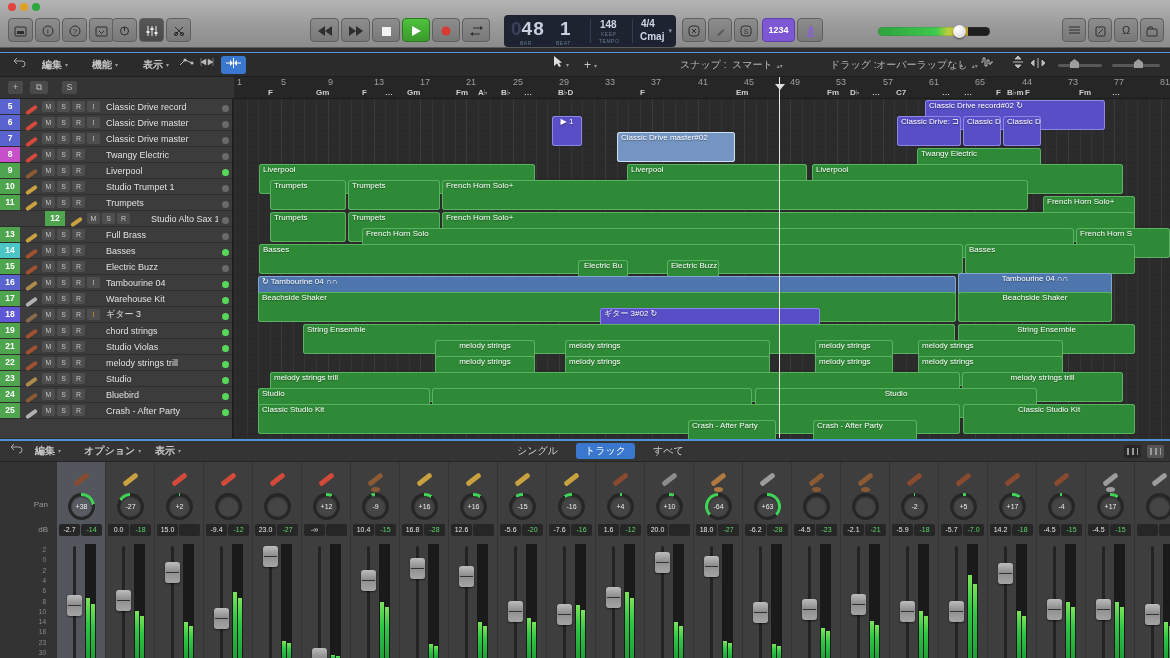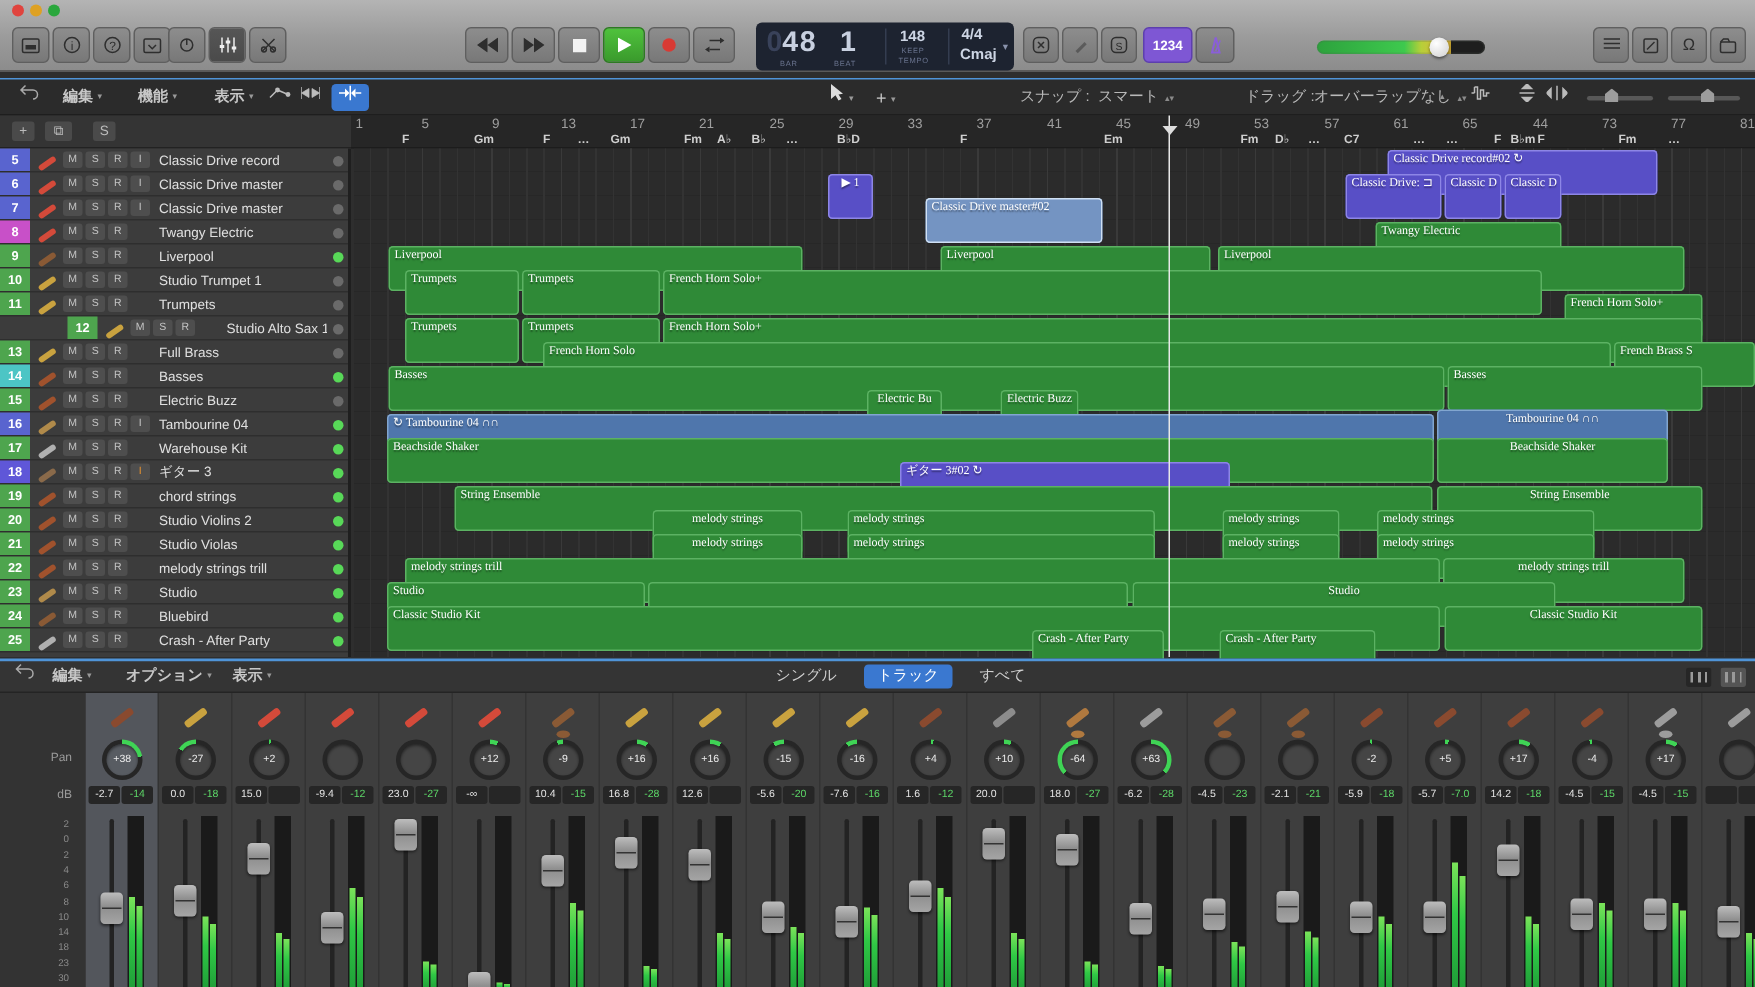--- a/index.html
+++ b/index.html
@@ -68,21 +68,21 @@
   .tname { flex:1; font-size:9px; color:#e0e0e0; white-space:nowrap; overflow:hidden; padding-left:4px; }
   .tdot { width:14px; flex:none; text-align:center; }
   .tdot i { display:inline-block; width:7px; height:7px; border-radius:50%; }
   
   #canvas { position:absolute; left:236px; top:99px; width:934px; height:339px; background:#2b2b2b;
     background-image:
       repeating-linear-gradient(90deg,#35353500 0px,#35353500 45.28px,#3a3a3a 45.28px,#3a3a3a 46.28px),
       repeating-linear-gradient(90deg,#31313100 0px,#31313100 10.57px,#333 10.57px,#333 11.57px),
       repeating-linear-gradient(#2b2b2b00 0px,#2b2b2b00 15px,#272727 15px,#272727 16px); }
   .region { position:absolute; height:30px; border-radius:3px; font-size:8px; line-height:12px;
-    color:#fff; white-space:nowrap; overflow:hidden; padding:0 4px; text-shadow:0 1px 1px #0006;font-family:Liberation Serif, serif; }
+    color:#fff; white-space:nowrap; overflow:hidden; padding:0 4px; text-shadow:0 1px 1px #0006; }
   .rg-green { background:#2f8a37; box-shadow:inset 0 0 0 1px #5cb263; }
   .rg-blue  { background:#4f76ac; box-shadow:inset 0 0 0 1px #82a6d0; }
   .rg-purple{ background:#584fc6; box-shadow:inset 0 0 0 1px #8d86e6; }
   .rg-slate { background:#7494c2; box-shadow:inset 0 0 0 1px #cfe0f4; }
   #playhead { position:absolute; top:77px; height:361px; width:1px; background:#e8e8e8; z-index:5; }
   #playhead:before { content:""; position:absolute; left:-4px; top:7px; border:5px solid transparent;
     border-top:6px solid #dedede; }
   
   #mixer { position:absolute; left:0; top:439px; width:1170px; height:219px;
     background:#333; border-top:2px solid #4f94d8; }
@@ -486,30 +486,20 @@
         <span class="tnum" style="background: rgb(78, 165, 78);">19</span>
         <span class="tico"><i style="background: rgb(160, 82, 45);"></i></span>
         <span class="msr">M</span>
         <span class="msr">S</span>
         <span class="msr">R</span>
         <span class="msr blank"></span>
         <span class="tname">chord strings</span>
         <span class="tdot"><i style="background: rgb(88, 216, 88);"></i></span>
       </div>
       <div class="trow">
-        <span class="tnum" style="background: rgb(78, 165, 78);">20</span>
-        <span class="tico"><i style="background: rgb(160, 82, 45);"></i></span>
-        <span class="msr">M</span>
-        <span class="msr">S</span>
-        <span class="msr">R</span>
-        <span class="msr blank"></span>
-        <span class="tname">Studio Violins 2</span>
-        <span class="tdot"><i style="background: rgb(88, 216, 88);"></i></span>
-      </div>
-      <div class="trow">
         <span class="tnum" style="background: rgb(78, 165, 78);">21</span>
         <span class="tico"><i style="background: rgb(160, 82, 45);"></i></span>
         <span class="msr">M</span>
         <span class="msr">S</span>
         <span class="msr">R</span>
         <span class="msr blank"></span>
         <span class="tname">Studio Violas</span>
         <span class="tdot"><i style="background: rgb(88, 216, 88);"></i></span>
       </div>
       <div class="trow">
@@ -566,21 +556,21 @@
         <div class="region rg-green" style="left: 391px; top: 65px; width: 180px; text-align: left;">Liverpool</div>
         <div class="region rg-green" style="left: 576px; top: 65px; width: 311px; text-align: left;">Liverpool</div>
         <div class="region rg-green" style="left: 34px; top: 81px; width: 76px; text-align: left;">Trumpets</div>
         <div class="region rg-green" style="left: 112px; top: 81px; width: 92px; text-align: left;">Trumpets</div>
         <div class="region rg-green" style="left: 206px; top: 81px; width: 586px; text-align: left;">French Horn Solo+</div>
         <div class="region rg-green" style="left: 807px; top: 97px; width: 92px; text-align: left;">French Horn Solo+</div>
         <div class="region rg-green" style="left: 34px; top: 113px; width: 76px; text-align: left;">Trumpets</div>
         <div class="region rg-green" style="left: 112px; top: 113px; width: 92px; text-align: left;">Trumpets</div>
         <div class="region rg-green" style="left: 206px; top: 113px; width: 693px; text-align: left;">French Horn Solo+</div>
         <div class="region rg-green" style="left: 126px; top: 129px; width: 712px; text-align: left;">French Horn Solo</div>
-        <div class="region rg-green" style="left: 840px; top: 129px; width: 94px; text-align: left;">French Brass S</div>
+        <div class="region rg-green" style="left: 840px; top: 129px; width: 94px; text-align: left;">French Horn S</div>
         <div class="region rg-green" style="left: 23px; top: 145px; width: 704px; text-align: left;">Basses</div>
         <div class="region rg-green" style="left: 729px; top: 145px; width: 170px; text-align: left;">Basses</div>
         <div class="region rg-green" style="left: 342px; top: 161px; width: 50px; text-align: center;">Electric Bu</div>
         <div class="region rg-green" style="left: 431px; top: 161px; width: 52px; text-align: center;">Electric Buzz</div>
         <div class="region rg-blue" style="left: 22px; top: 177px; width: 698px; text-align: left;">↻ Tambourine 04  ∩∩</div>
         <div class="region rg-blue" style="left: 722px; top: 174px; width: 154px; text-align: center;">Tambourine 04  ∩∩</div>
         <div class="region rg-green" style="left: 22px; top: 193px; width: 698px; text-align: left;">Beachside Shaker</div>
         <div class="region rg-green" style="left: 722px; top: 193px; width: 154px; text-align: center;">Beachside Shaker</div>
         <div class="region rg-purple" style="left: 364px; top: 209px; width: 220px; text-align: left;">ギター 3#02  ↻</div>
         <div class="region rg-green" style="left: 67px; top: 225px; width: 652px; text-align: left;">String Ensemble</div>

